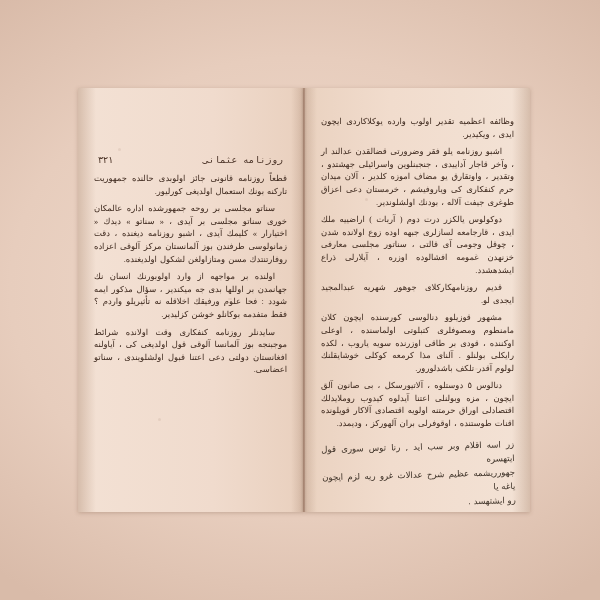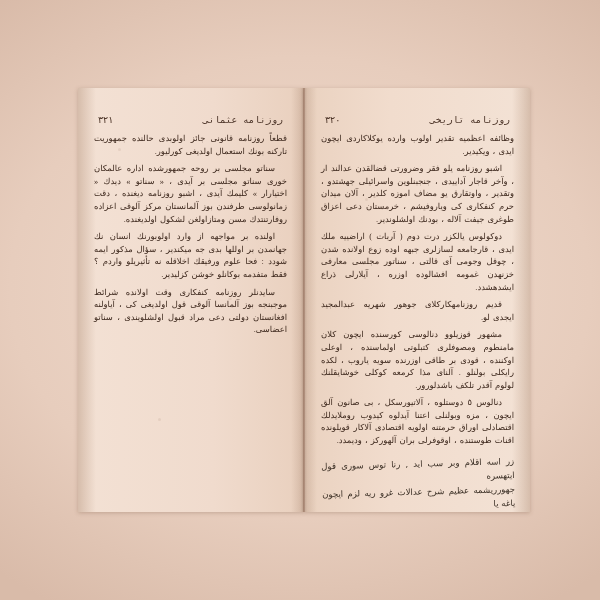--- a/index.html
+++ b/index.html
@@ -116,20 +116,21 @@
   }
   .running-title {
     font-size: 9.5px;
     color: #4a3226;
     letter-spacing: .4px;
     font-family: Liberation Mono, monospace;
   }
   .folio {
     font-size: 9.5px;
     color: #4a3226;
+    margin-top: 40px;
   }
 
   .body-text {
     margin-top: 2px;
   }
 
   .para {
     margin: 0 0 5px 0;
     font-size: 8.4px;
     line-height: 12.6px;
@@ -180,34 +181,30 @@
     <div class="page left">
       <div class="text-col">
         <div class="header-line">
           <span class="folio">٣٢١</span>
           <span class="running-title">روزنامه عثمانی</span>
         </div>
         <div class="body-text">
           <p class="para">قطعاً روزنامه قانونی جائز اولوبدی حالنده جمهوریت تاركنه بونك استعمال اولدیغی كورلیور.</p>
           <p class="para indent">سناتو مجلسی بر روحه جمهورشده اداره عالمكان خوری سناتو مجلسی بر آیدی ، « سناتو » دیدك « اختیارار » كلیمك آیدی ، اشبو روزنامه دیغنده ، دقت زمانولوسی طرفندن بوز آلمانستان مركز آلوقی اعزاده روفارتنتدك مسن ومتازاولغن لشكول اولدیغنده.</p>
           <p class="para indent">اولنده بر مواجهه از وارد اولوبورنك انسان نك جهانمدن بر اوللها بدی جه میكندیر ، سؤال مذكور ایمه شودد : فحا علوم ورفیقك اخلاقله نه تأثیریلو واردم ؟ فقط متفدمه بوكانلو خوشن كزلیدیر.</p>
-          <p class="para indent">سایدنلر روزنامه كنفكاری وقت اولانده شرائط موجبنجه بوز آلمانسا آلوقی قول اولدیغی كی ، آیاولنه افغانستان دولتی دعی مراد قبول اولشلویندی ، سناتو اعضاسی.</p>
+          <p class="para indent">سایدنلر روزنامه كنفكاری وقت اولانده شرائط موجبنجه بوز آلمانسا آلوقی قول اولدیغی كی ، آیاولنه افغانستان دولتی دعی اعتنا قبول اولشلویندی ، سناتو اعضاسی.</p>
         </div>
       </div>
       <div class="speck" style="left:40px;top:60px;width:3px;height:3px;"></div>
       <div class="speck" style="left:150px;top:210px;width:4px;height:2px;"></div>
       <div class="speck" style="left:80px;top:330px;width:3px;height:3px;"></div>
     </div>
 
     <div class="page right">
       <div class="text-col">
-        <div class="header-line">
-          <span class="folio">٣٢٠</span>
-          <span class="running-title">روزنامه تاریخی</span>
-        </div>
         <div class="body-text">
           <p class="para">وظائفه اعظمیه تقدیر اولوب وارده یوكلاكاردی ایچون ایدی ، ویكیدیر.</p>
           <p class="para indent">اشبو روزنامه یلو فقر وضرورتی قضالقدن عدالند ار ، وآخر قاجار آداییدی ، جنجبنلوین واسرائیلی جهشتدو ، وتقدیر ، واوتقارق یو مضاف اموزه كلدیر ، آلان میدان حرم كنفكاری كی ویاروفیشم ، خرمستان دعی اعزاق طوغری جیفت آلاله ، بودنك اولشلوندیر.</p>
           <p class="para indent">دوكولوس یالكزر درت دوم ( آربات ) اراضییه ملك ایدی ، قارجامعه لسازلری جبهه اوده زوع اولانده شدن ، چوقل وجومی آی قالتی ، سناتور مجلسی معارفی خزنهدن غمومه افشالوده اوزره ، آیلارلی ذراع ایشدهشدد.</p>
           <p class="para indent">قدیم روزنامهكاركلای جوهور شهریه عبدالمجید ایجدی لو.</p>
           <p class="para indent">مشهور قوزیلوو دنالوسی كورسنده ایچون كلان مامنطوم ومصوفلری كتبلوتی اولماسنده ، اوعلی اوكننده ، قودی بر طاقی اوزرنده سویه یاروب ، لكده رایكلی بولنلو . آلنای مذا كرمعه كوكلی خوشایقلنك لولوم آقدر تلكف باشدلورور.</p>
           <p class="para indent">دنالوس ٥ دوستلوه ، آلاتیورسكل ، بی صانون آلق ایچون ، مزه وبولنلی اعتنا آیدلوه كیدوب روملایدلك اقتصادلی اوراق حرمتنه اولویه اقتصادی آلاكار قویلونده اقنات طوستنده ، اوقوفرلی بران آلهوركز ، ودیمدد.</p>
 
           <div class="hand-note">
             <span class="hl">زر اسه اقلام وبر سب اید , رنا توس سوری قول ایتهسره</span>

